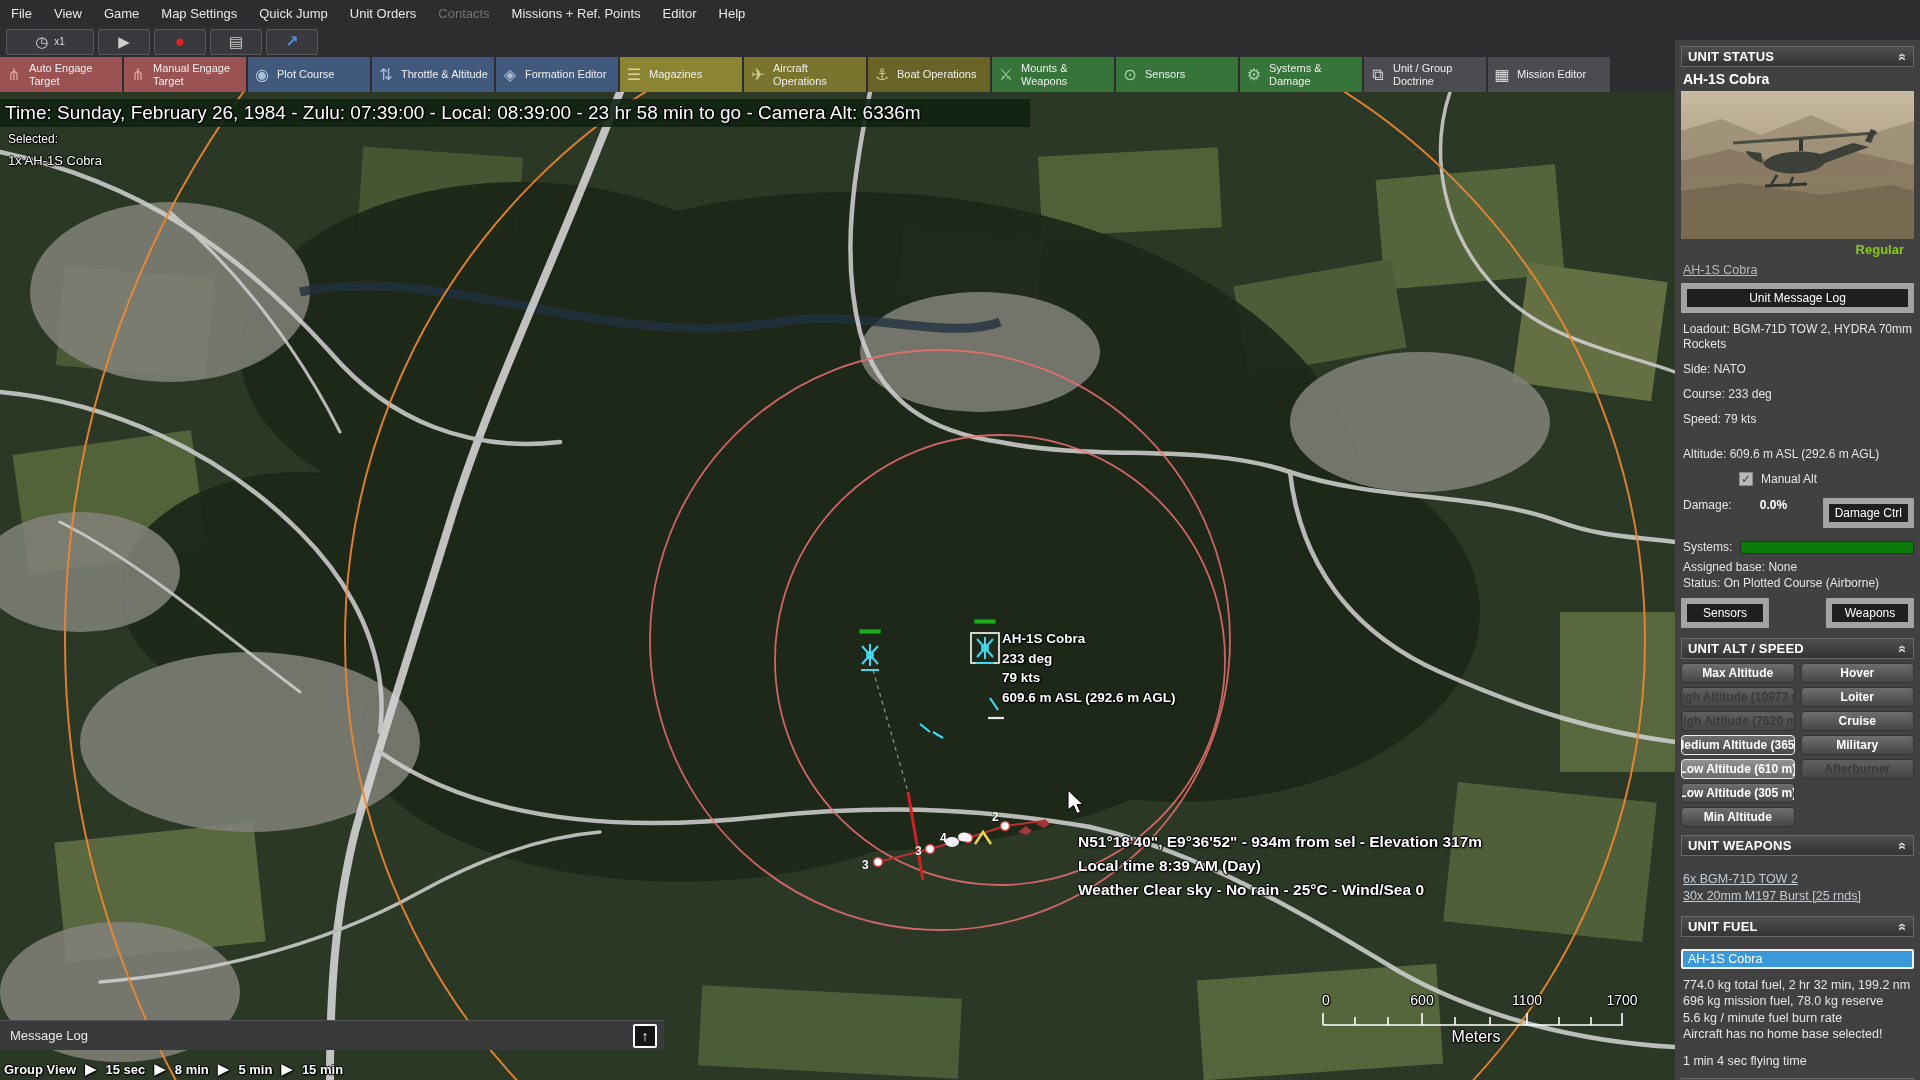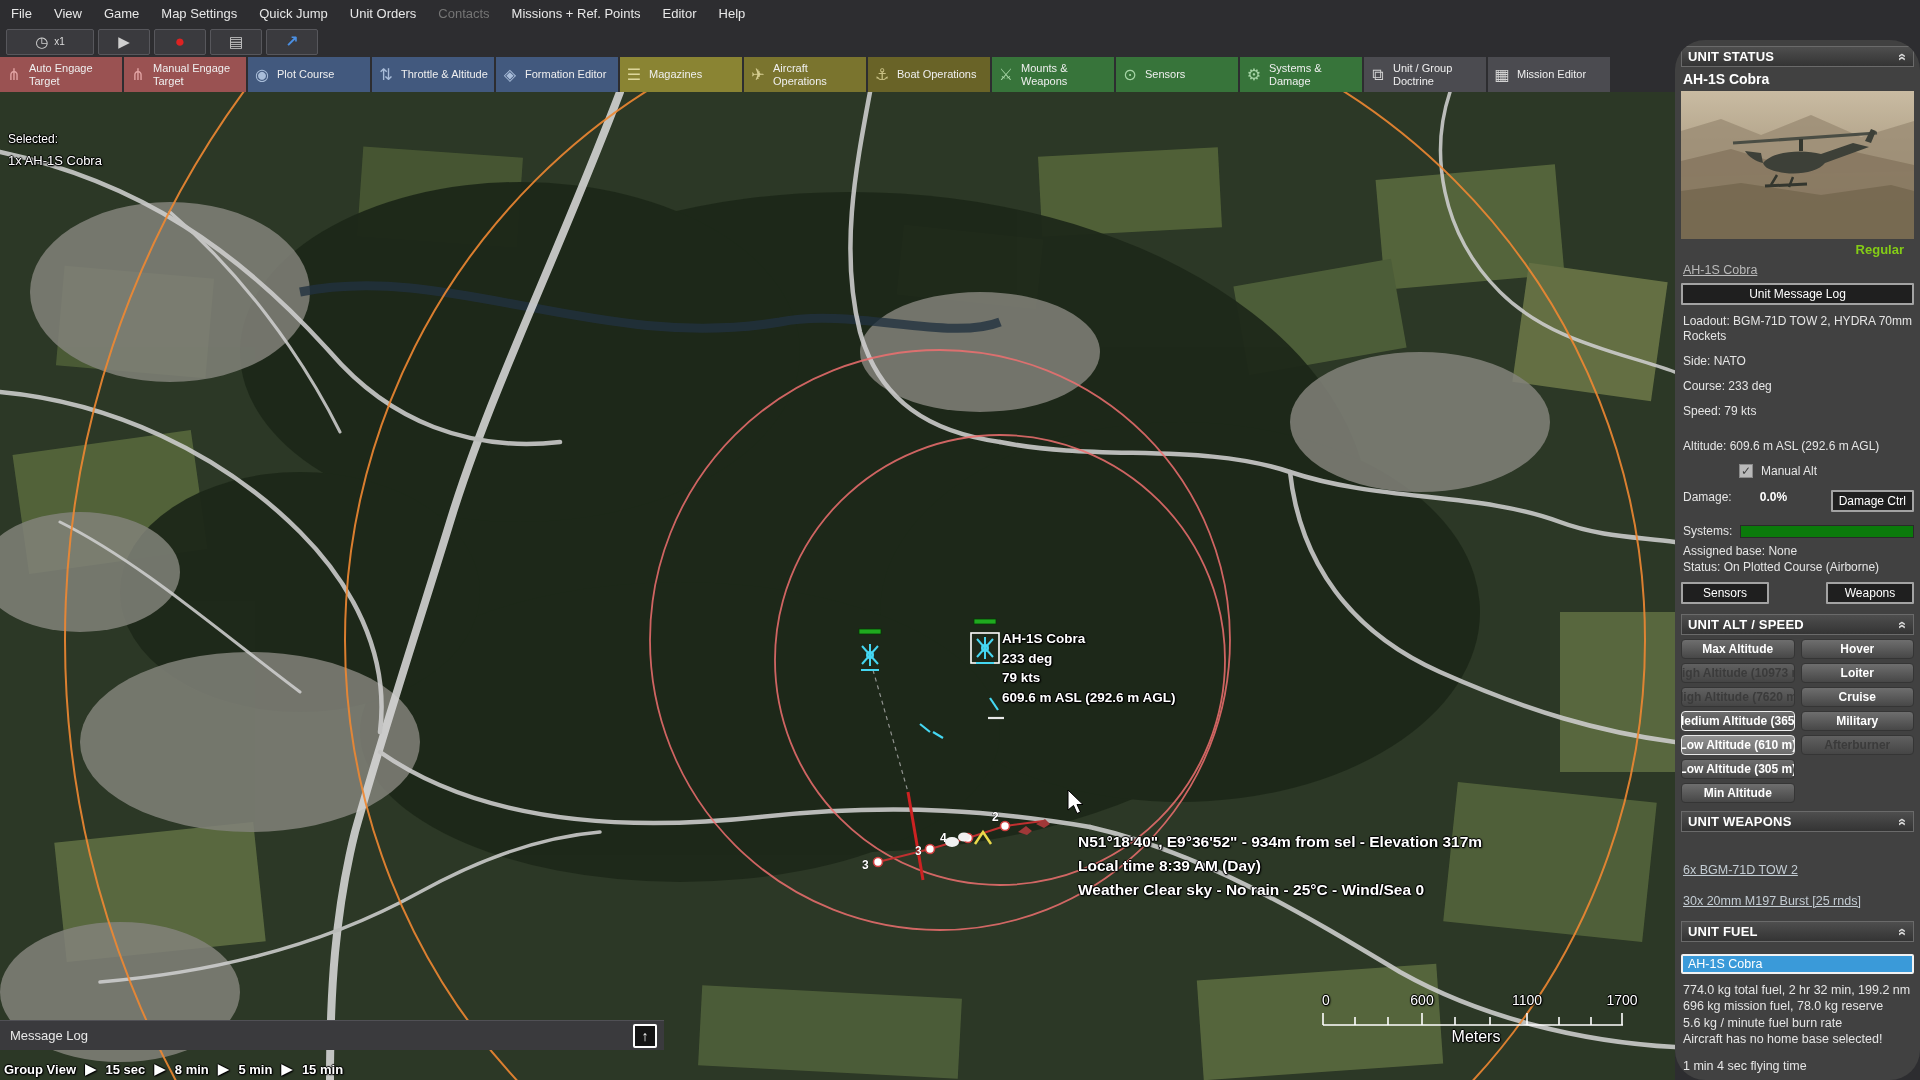--- a/index.html
+++ b/index.html
@@ -55,30 +55,30 @@
     border-top:1px solid #505055; display:flex; align-items:center; color:#e8e8e8; font-size:13px; padding-left:10px; }
   .msglog .uparr { position:absolute; right:7px; top:3px; width:24px; height:24px; background:#141414;
     border:2px solid #fff; border-radius:2px; color:#fff; font-size:14px; font-weight:bold;
     display:flex; align-items:center; justify-content:center; }
   .timectrl { position:absolute; left:4px; bottom:2px; display:flex; align-items:center; gap:9px;
     color:#fff; font-size:13px; font-weight:bold; }
   .timectrl .tri { color:#fff; font-size:15px; }
 
   
   .sidebar { position:absolute; left:1675px; top:40px; width:245px; height:1040px; background:#414141;
-    color:#e5e5e5; font-size:12px; padding:6px 6px 0 6px; overflow:hidden;border-radius:30px; }
+    color:#e5e5e5; font-size:12px; padding:6px 6px 0 6px; overflow:hidden; }
   .phead { height:21px; background:linear-gradient(#4e4e4e,#343434); border:1px solid #6a6a6a;
     display:flex; align-items:center; justify-content:space-between; padding:0 6px; margin-bottom:4px; }
   .phead .pt { color:#fff; font-weight:bold; font-size:13px; letter-spacing:0.2px; }
   .chev { display:inline-block; transform:rotate(90deg); color:#ddd; font-weight:bold; font-size:14px; }
   .unitname { color:#fff; font-weight:bold; font-size:14px; margin:3px 2px 4px 2px; }
   .photo { width:233px; height:148px; display:block; }
   .prof { text-align:right; color:#84cc16; font-weight:bold; font-size:13px; margin:3px 10px 6px 2px; }
   .ulink { color:#b9b9b9; text-decoration:underline; font-size:12.5px; margin:2px 2px 6px 2px; display:block; }
-  .sbtn { background:#1f1f1f; border:2px solid #a3a3a3; color:#fff; font-size:12px; text-align:center;
+  .sbtn { background:#1f1f1f; border:6px solid #a3a3a3; color:#fff; font-size:12px; text-align:center;
     padding:2px 6px; border-radius:1px; }
   .sbtn.full { display:block; width:100%; margin-bottom:9px; }
   .iline { margin:0 2px 10px 2px; line-height:1.25; }
   .manrow { display:flex; align-items:center; gap:8px; margin:2px 0 12px 58px; }
   .cbx { width:14px; height:14px; background:#b9b9b9; border:1px solid #8a8a8a; color:#3c3c3c;
     font-size:12px; font-weight:bold; line-height:12px; text-align:center; }
   .dmgrow { display:flex; margin:0 0 12px 2px; }
   .dmgrow .dv { font-weight:bold; color:#fff; margin-left:28px; flex:1; }
   .sysrow { display:flex; align-items:center; margin:0 0 6px 2px; gap:8px; }
   .sysbar { flex:1; height:13px; background:#0b7a0b; border:1px solid #2a2a2a; }
@@ -86,21 +86,21 @@
   .swrow { display:flex; justify-content:space-between; margin:8px 0 10px 0; }
   .swrow .sbtn { width:88px; }
   .altgrid { display:grid; grid-template-columns:1fr 1fr; gap:4px 6px; margin-bottom:8px; }
   .alt { height:20px; border-radius:4px; background:linear-gradient(#6e6e6e,#474747); border:1px solid #353535;
     color:#fff; font-weight:bold; font-size:12px; display:flex; align-items:center; justify-content:center;
     white-space:nowrap; overflow:hidden; }
   .alt.dis { color:#3b3b3b; background:linear-gradient(#606060,#454545); }
   .alt.foc { border:1px solid #f0f0f0; }
   .alt.act { background:linear-gradient(#939393,#6b6b6b); border:1px solid #e8e8e8; }
   .alt.ghost { visibility:hidden; }
-  .wlink { color:#c3ccd3; text-decoration:underline; display:block; margin:17px 2px 3px 2px; font-size:12.5px; }
+  .wlink { color:#c3ccd3; text-decoration:underline; display:block; margin:2px 2px 3px 2px; font-size:12.5px; }
   .fuelsel { border:2px solid #f2f2f2; border-radius:2px; background:#3a9ad9; color:#fff; font-size:12.5px;
     padding:1px 5px; margin:2px 0 8px 0; }
   .fline { margin:0 2px; line-height:1.3; font-size:12.5px; }
   .ftime { margin:12px 2px 10px 2px; font-size:12.5px; }
   .gap6 { height:6px; } .gap10 { height:10px; }
 </style>
 </head>
 <body>
 
 <div class="menubar">
@@ -300,20 +300,21 @@
         <path d="M 933,640 l 10,6"></path>
       <path d="M 990,606 l 8,12"></path>
         <line x1="988" y1="626" x2="1004" y2="626" stroke="#e8e8e8"></line>
     </g>
 
     <g transform="translate(1068,698)">
       <path d="M0,0 L0,20 L5.5,15.5 L9,23.5 L12.5,22 L9,14.5 L15,14.5 Z" fill="#fff" stroke="#000" stroke-width="1"></path>
     </g>
   </svg>
 
+  <div class="timebar outl">Time: Sunday, February 26, 1984 - Zulu: 07:39:00 - Local: 08:39:00 - 23 hr 58 min to go -  Camera Alt: 6336m</div>
 
   <div class="selblock outl">
     <div class="s1">Selected:</div>
     <div class="s2">1x AH-1S Cobra</div>
   </div>
 
   <div class="unitlabel outl">
     <div>AH-1S Cobra</div>
     <div>233 deg</div>
     <div>79 kts</div>

